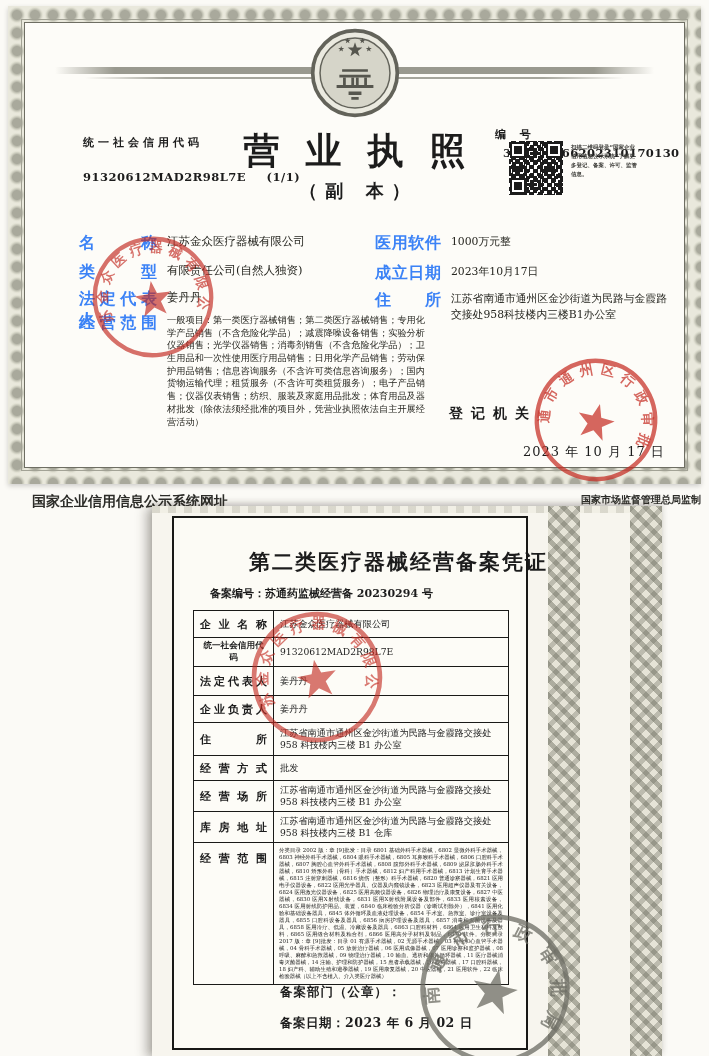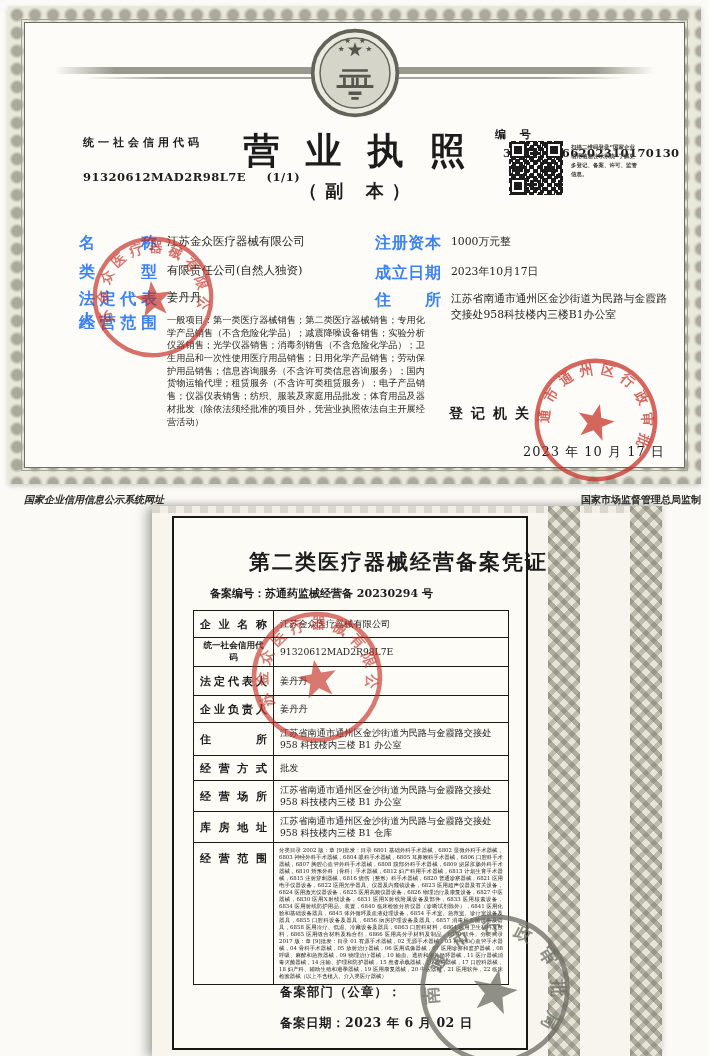--- a/index.html
+++ b/index.html
@@ -61,22 +61,22 @@
 
   .registrar{position:absolute;left:424px;top:382px;
     font-family:"DejaVu Sans","Liberation Sans",sans-serif;font-weight:bold;font-size:14px;letter-spacing:8px;}
   .issue-date{position:absolute;left:498px;top:420px;font-size:13px;font-weight:normal;letter-spacing:1px;}
 
   .seal{position:absolute;opacity:.92;}
   .seal text{font-family:"DejaVu Sans","Liberation Sans",sans-serif;}
   .seal-company{left:66px;top:212px;width:124px;height:124px;color:rgba(194,42,33,.72);transform:rotate(-8deg);}
   .seal-registrar{left:508px;top:334px;width:126px;height:126px;color:rgba(197,44,34,.78);transform:rotate(14deg);}
 
-  .footer-left{position:absolute;left:24px;top:493px;font-family:"DejaVu Sans","Liberation Sans",sans-serif;
-    font-weight:bold;font-size:10px;color:#2c2c28;font-style:italic;}
+  .footer-left{position:absolute;left:32px;top:493px;font-family:"DejaVu Sans","Liberation Sans",sans-serif;
+    font-weight:bold;font-size:14px;color:#2c2c28;}
   .footer-right{position:absolute;right:8px;top:493px;font-family:"DejaVu Sans","Liberation Sans",sans-serif;
     font-weight:bold;font-size:10px;color:#2c2c28;}
 
   
   .cert{position:absolute;left:152px;top:506px;width:510px;height:550px;background:#f7f5ee;
     box-shadow:-6px 2px 10px rgba(60,55,45,.35),0 -3px 6px rgba(60,55,45,.18);}
   .cert::before{content:"";position:absolute;left:0;right:0;top:0;height:7px;opacity:.6;
     background:repeating-linear-gradient(90deg,#c6c4b6 0 8px,#edebdf 8px 16px);}
   .chain{position:absolute;top:0;bottom:0;width:32px;background-color:#dcdacb;
     background-image:
@@ -176,21 +176,21 @@
       <div class="lrow col-l row-legal">
         <span class="llab">法定代表人</span>
         <span class="lval">姜丹丹</span>
       </div>
       <div class="lrow col-l row-scope">
         <span class="llab">经营范围</span>
         <span class="lval scope-val">一般项目：第一类医疗器械销售；第二类医疗器械销售；专用化学产品销售（不含危险化学品）；减震降噪设备销售；实验分析仪器销售；光学仪器销售；消毒剂销售（不含危险化学品）；卫生用品和一次性使用医疗用品销售；日用化学产品销售；劳动保护用品销售；信息咨询服务（不含许可类信息咨询服务）；国内货物运输代理；租赁服务（不含许可类租赁服务）；电子产品销售；仪器仪表销售；纺织、服装及家庭用品批发；体育用品及器材批发（除依法须经批准的项目外，凭营业执照依法自主开展经营活动）</span>
       </div>
 
       <div class="lrow col-r row-capital">
-        <span class="llab">注册资本</span>
+        <span class="llab">医用软件</span>
         <span class="lval">1000万元整</span>
       </div>
       <div class="lrow col-r row-founded">
         <span class="llab">成立日期</span>
         <span class="lval">2023年10月17日</span>
       </div>
       <div class="lrow col-r row-address">
         <span class="llab">住所</span>
         <span class="lval">江苏省南通市通州区金沙街道为民路与金霞路交接处958科技楼内三楼B1办公室</span>
       </div>

